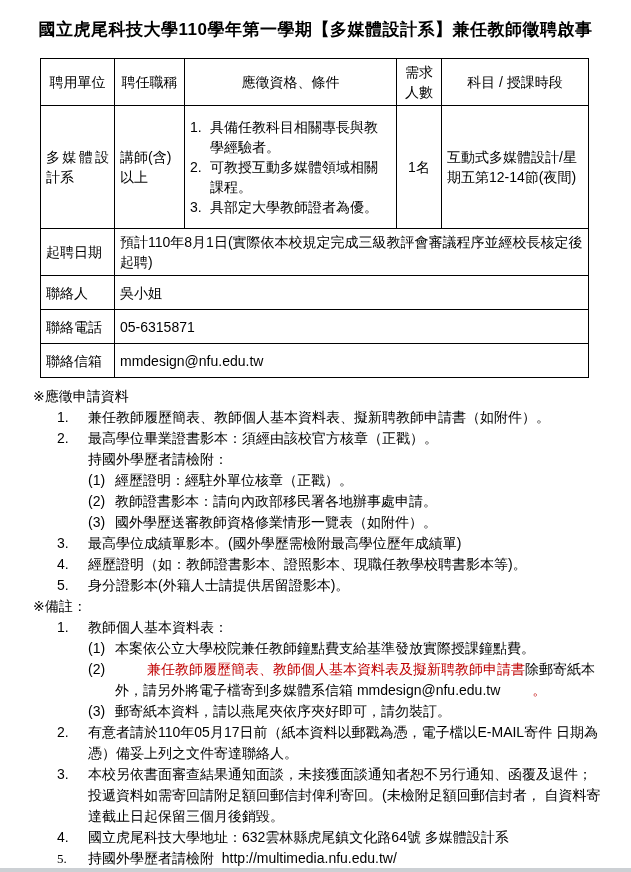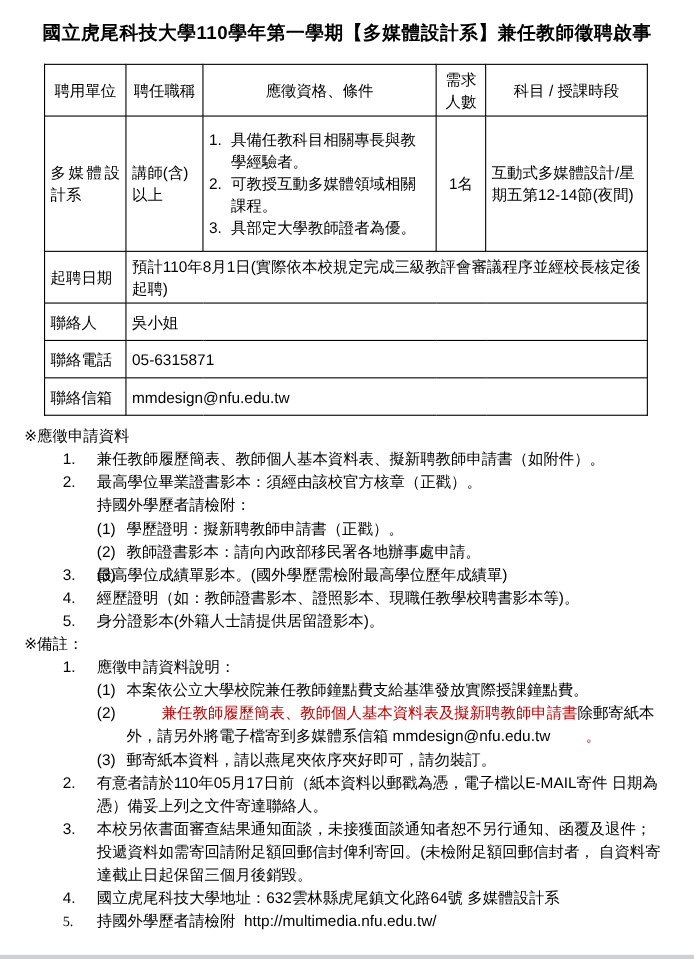--- a/index.html
+++ b/index.html
@@ -38,21 +38,21 @@
   td.c-unit{text-align:justify;text-justify:inter-ideograph;}
   td.c-center{text-align:center;}
   .qual-item{position:relative;padding-left:20px;}
   .qual-item .qnum{position:absolute;left:0;top:0;}
   td.tall{height:116px;}
   td.lbl{vertical-align:middle;}
   td.lbl-top{vertical-align:top;padding-top:6px;}
   tr.info-row td{height:27px;}
   tr.info-row-tall td{height:40px;}
   .sections{margin-top:8px;font-size:14px;line-height:21px;}
-  .sec-heading{margin-left:22px;}
+  .sec-heading{margin-left:33px;}
   .item{position:relative;margin-left:57px;margin-right:30px;padding-left:31px;}
   .item .num{position:absolute;left:0;top:0;}
   .sub-intro{margin-left:88px;}
   .subitem{position:relative;margin-left:88px;margin-right:28px;padding-left:27px;}
   .subitem .num{position:absolute;left:0;top:0;}
   .red{color:#c00000;margin-left:32px;}
   .serif-num{font-family:"Liberation Serif","DejaVu Serif",serif;font-size:13px;}
   .bottom-strip{
     position:absolute;left:0;bottom:0;width:631px;height:4px;
     background:#ccd0d4;
@@ -126,48 +126,49 @@
       <span class="num">1.</span>
       <span>兼任教師履歷簡表、教師個人基本資料表、擬新聘教師申請書（如附件）。</span>
     </div>
     <div class="item">
       <span class="num">2.</span>
       <span>最高學位畢業證書影本：須經由該校官方核章（正戳）。</span>
     </div>
     <div class="sub-intro">持國外學歷者請檢附：</div>
     <div class="subitem">
       <span class="num">(1)</span>
-      <span>學歷證明：擬新聘教師申請書（正戳）。</span>
+      <span>經歷證明：經駐外單位核章（正戳）。</span>
     </div>
     <div class="subitem">
       <span class="num">(2)</span>
       <span>教師證書影本：請向內政部移民署各地辦事處申請。</span>
     </div>
     <div class="subitem">
       <span class="num">(3)</span>
+      <span>國外學歷送審教師資格修業情形一覽表（如附件）。</span>
     </div>
     <div class="item">
       <span class="num">3.</span>
       <span>最高學位成績單影本。(國外學歷需檢附最高學位歷年成績單)</span>
     </div>
     <div class="item">
       <span class="num">4.</span>
       <span>經歷證明（如：教師證書影本、證照影本、現職任教學校聘書影本等)。</span>
     </div>
     <div class="item">
       <span class="num">5.</span>
       <span>身分證影本(外籍人士請提供居留證影本)。</span>
     </div>
   </div>
 
   <div class="sections" style="margin-top:0;">
     <div class="sec-heading">※備註：</div>
     <div class="item">
       <span class="num">1.</span>
-      <span>應徵申請資料說明：</span>
+      <span>教師個人基本資料表：</span>
     </div>
     <div class="subitem">
       <span class="num">(1)</span>
       <span>本案依公立大學校院兼任教師鐘點費支給基準發放實際授課鐘點費。</span>
     </div>
     <div class="subitem">
       <span class="num">(2)</span><span class="red">兼任教師履歷簡表、教師個人基本資料表及擬新聘教師申請書</span><span>除郵寄紙本外，請另外將電子檔寄到多媒體系信箱 mmdesign@nfu.edu.tw</span><span class="red">。</span>
     </div>
     <div class="subitem">
       <span class="num">(3)</span>

